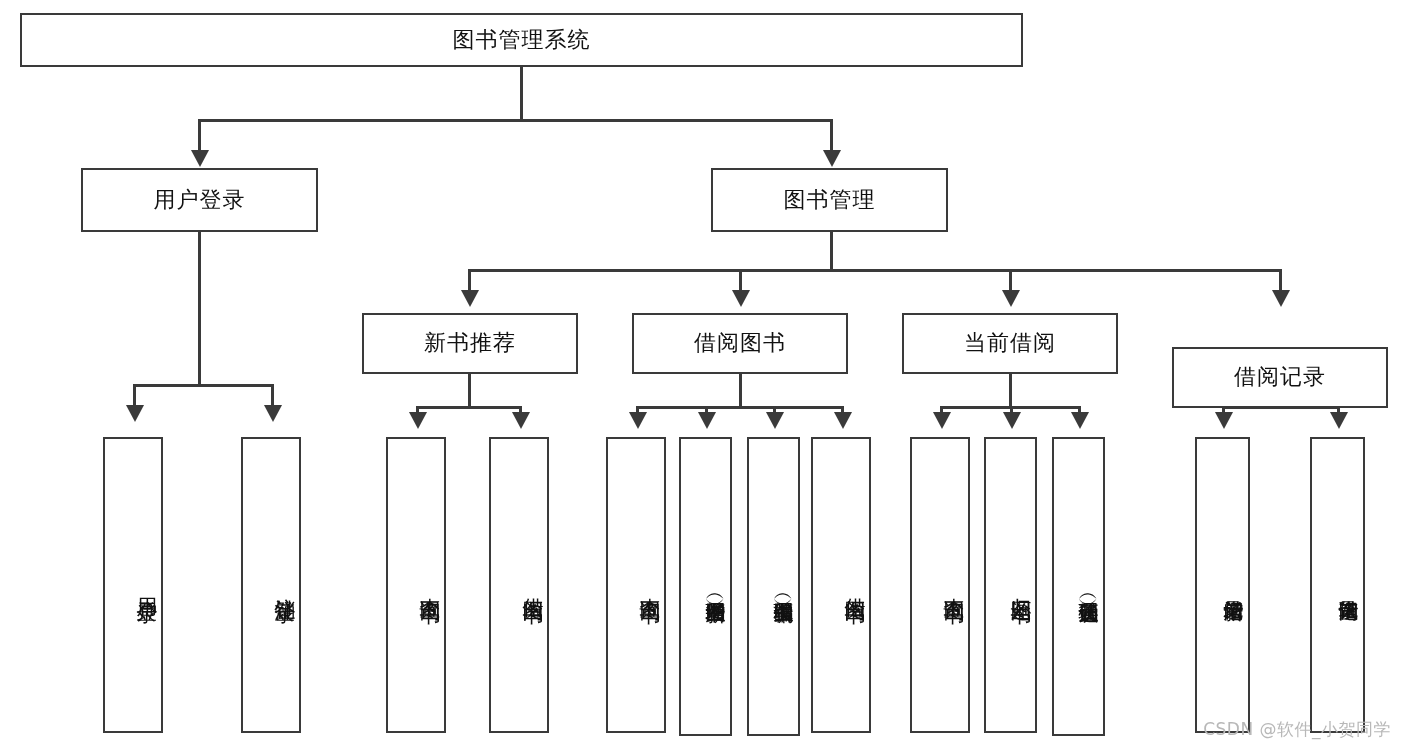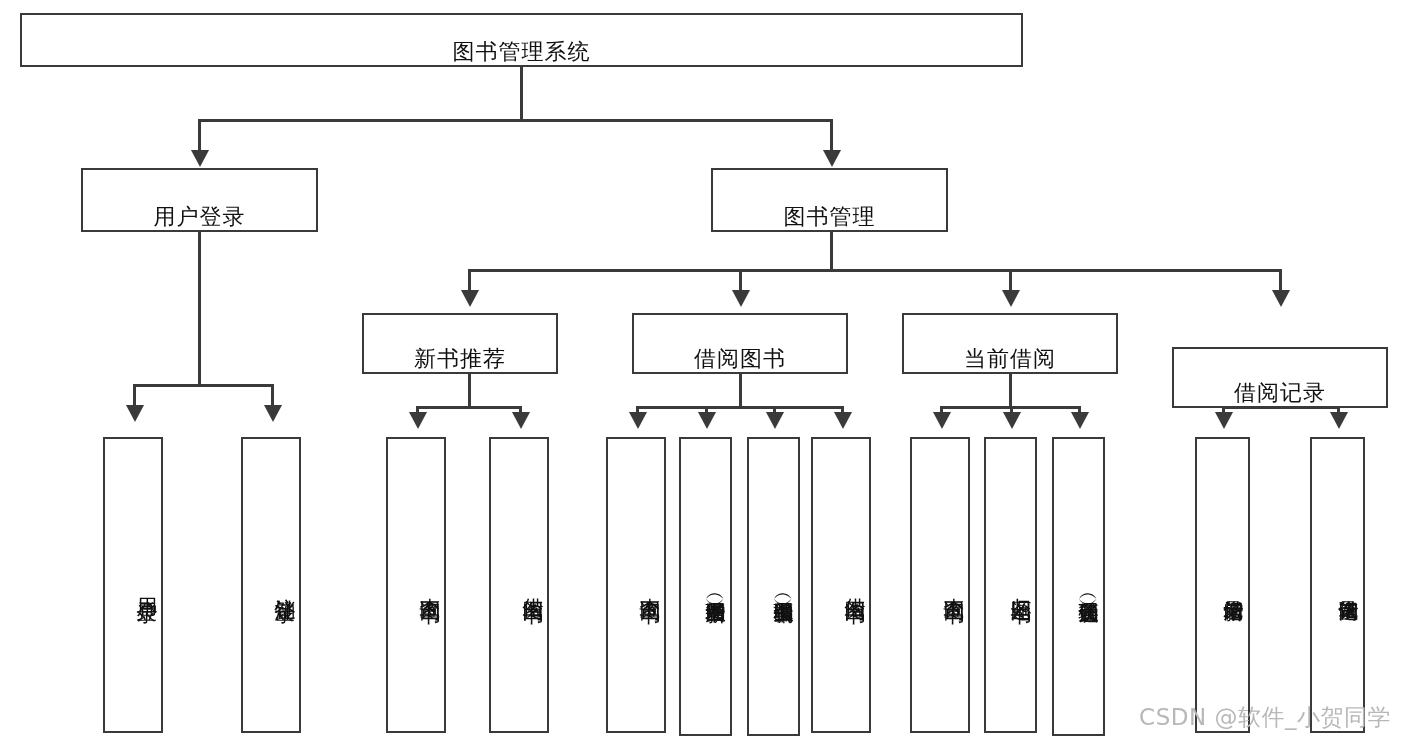--- a/index.html
+++ b/index.html
@@ -16,21 +16,21 @@
     height: 747px;
     background: #ffffff;
     overflow: hidden;
   }
   .node {
     position: absolute;
     box-sizing: border-box;
     border: 2px solid #3a3a3a;
     background: #ffffff;
     display: flex;
-    align-items: flex-end;
+    align-items: center;
     justify-content: center;
     color: #111111;
     z-index: 3;
   }
   .node.horiz {
     font-size: 22px;
     letter-spacing: 1px;
     line-height: 1.2;
   }
   .node.vert {
@@ -59,22 +59,22 @@
     width: 0;
     height: 0;
     border-left: 9px solid transparent;
     border-right: 9px solid transparent;
     border-top: 17px solid #3a3a3a;
     z-index: 2;
   }
   .watermark {
     position: absolute;
     right: 14px;
-    bottom: 14px;
-    font-size: 23px;
+    bottom: 6px;
+    font-size: 17px;
     color: #b8b8b8;
     z-index: 5;
     white-space: nowrap;
     letter-spacing: 0.5px;
   }
 </style>
 </head>
 <body>
 
 <div id="canvas">
@@ -145,21 +145,21 @@
     <span>图书管理系统</span>
   </div>
 
   <div class="node horiz" style="left:81px; top:168px; width:237px; height:64px;">
     <span>用户登录</span>
   </div>
   <div class="node horiz" style="left:711px; top:168px; width:237px; height:64px;">
     <span>图书管理</span>
   </div>
 
-  <div class="node horiz" style="left:362px; top:313px; width:196px; height:61px;">
+  <div class="node horiz" style="left:362px; top:313px; width:216px; height:61px;">
     <span>新书推荐</span>
   </div>
   <div class="node horiz" style="left:632px; top:313px; width:216px; height:61px;">
     <span>借阅图书</span>
   </div>
   <div class="node horiz" style="left:902px; top:313px; width:216px; height:61px;">
     <span>当前借阅</span>
   </div>
   <div class="node horiz" style="left:1172px; top:313px; width:216px; height:61px;margin-top:34px;">
     <span>借阅记录</span>

